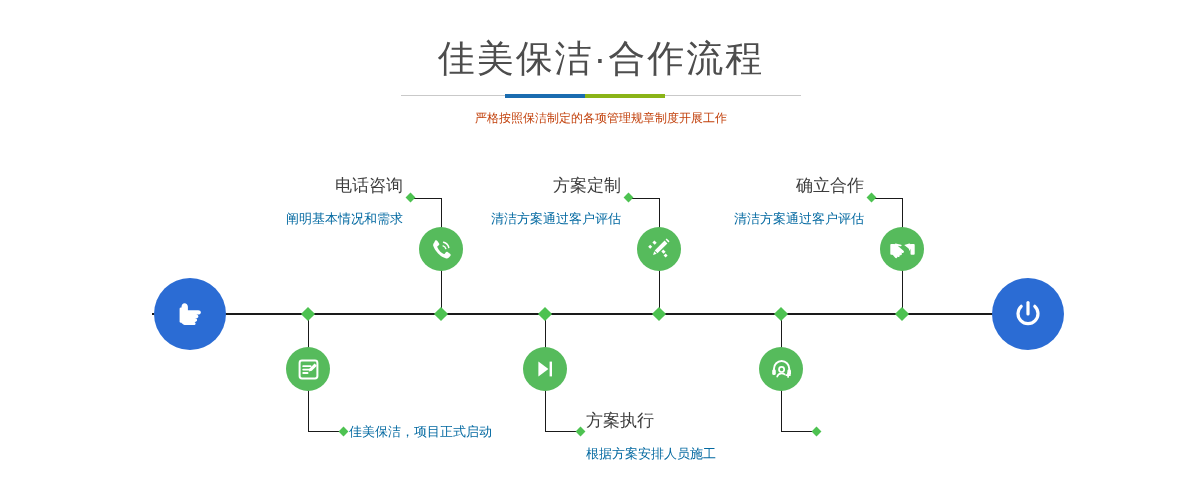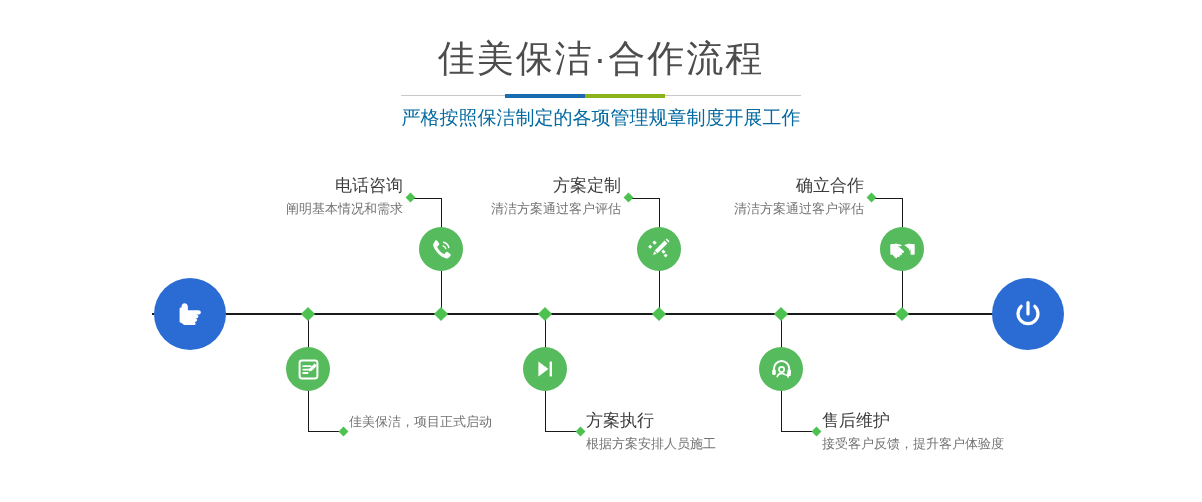--- a/index.html
+++ b/index.html
@@ -69,23 +69,23 @@
     width: 80px;
     height: 4px;
     background: #8ab417;
   }
   #page-subtitle {
     position: absolute;
     left: 0;
     top: 107px;
     width: 1202px;
     text-align: center;
-    font-size: 19px;
+    font-size: 12px;
     line-height: 22px;
-    color: #0369a1;
+    color: #c2410c;
     white-space: nowrap;
   }
 
   
   #timeline {
     position: absolute;
     left: 0;
     top: 132px;
     width: 963px;
     height: 362px;
@@ -153,22 +153,22 @@
     white-space: nowrap;
   }
   .label-title {
     font-size: 17px;
     line-height: 22px;
     color: #3d3d3d;
   }
   .label-desc {
     font-size: 13px;
     line-height: 20px;
-    color: #737373;
-    margin-top: 2px;
+    color: #0369a1;
+    margin-top: 12px;
   }
   .label-top  { text-align: right; }
   .label-bot  { text-align: left; }
 
   svg { display: block; }
 </style>
 </head>
 <body>
 
 <div id="page">
@@ -322,19 +322,15 @@
           <rect x="3.2" y="12.2" width="3.6" height="5.8" rx="1.6" fill="#ffffff"></rect>
           <rect x="18.4" y="12.2" width="3.6" height="5.8" rx="1.6" fill="#ffffff"></rect>
           <circle cx="12.6" cy="12.4" r="2.6" fill="none" stroke="#ffffff" stroke-width="1.7"></circle>
           <path d="M8.2 19.6c0.6-2.1 2.3-3.3 4.4-3.3 1.2 0 2.3 0.4 3.1 1.1" fill="none" stroke="#ffffff" stroke-width="1.7" stroke-linecap="round"></path>
           <line x1="17.2" y1="18.1" x2="21" y2="18.1" stroke="#ffffff" stroke-width="1.7" stroke-linecap="round"></line>
           <line x1="19.1" y1="16.2" x2="19.1" y2="20" stroke="#ffffff" stroke-width="1.7" stroke-linecap="round"></line>
         </svg>
       </span>
     </div>
 
-    <div class="label-block label-bot" style="left:822px; top:278px; width:340px;">
-      <div class="label-title">售后维护</div>
-      <div class="label-desc">接受客户反馈，提升客户体验度</div>
-    </div>
 
   </div>
 </div>
 
 </body></html>

